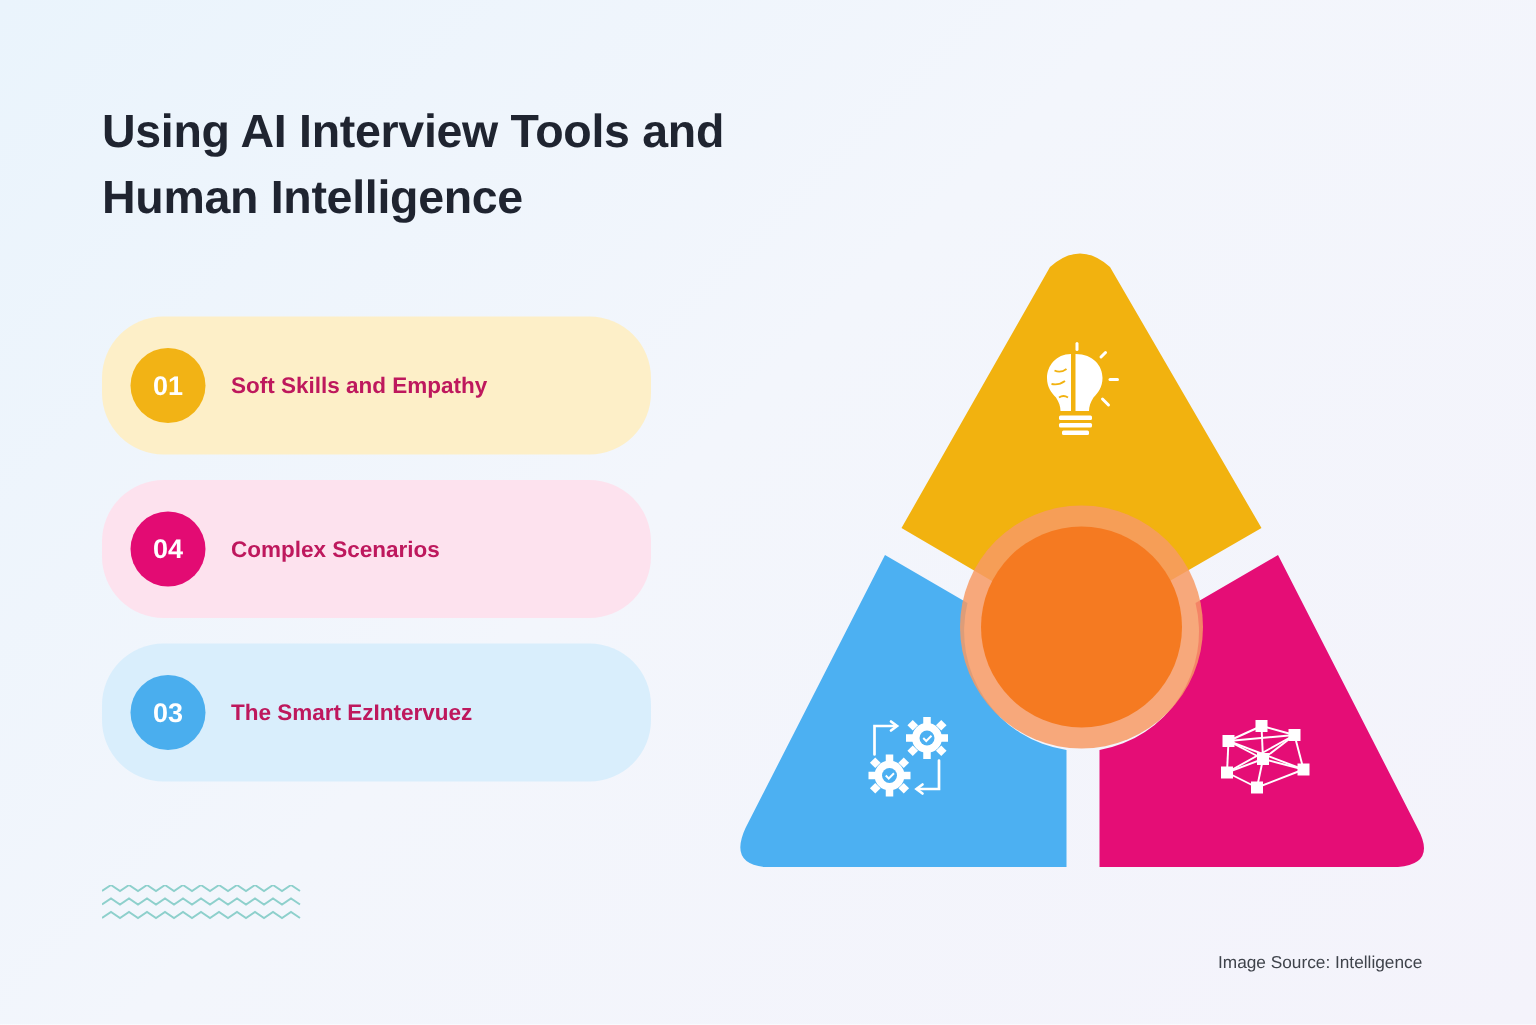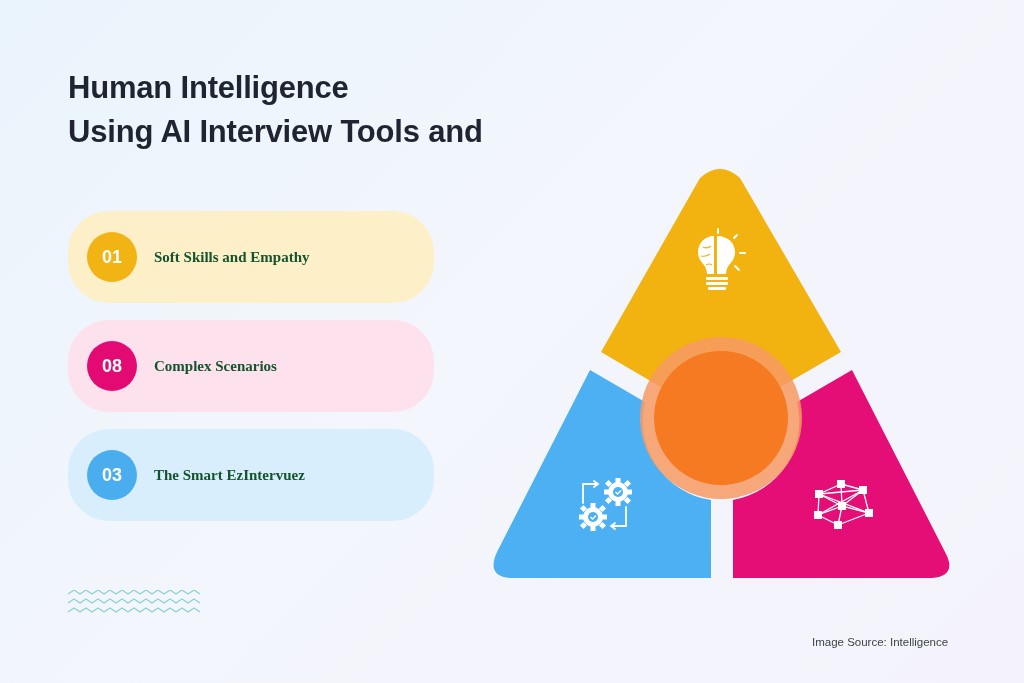--- a/index.html
+++ b/index.html
@@ -17,44 +17,44 @@
   .pill {
     position: absolute; left: 68px; width: 366px; height: 92px;
     border-radius: 41px; display: flex; align-items: center;
   }
   .pill .num {
     width: 50px; height: 50px; border-radius: 50%; margin-left: 19px;
     display: flex; align-items: center; justify-content: center;
     color: #ffffff; font-size: 18px; font-weight: bold;
   }
   .pill .label {
-    margin-left: 17px; font-size: 15px; font-weight: bold; color: #14532d; font-family: Liberation Serif, serif;
+    margin-left: 17px; font-size: 15px; font-weight: bold; color: #be185d;
   }
   .waves { position: absolute; left: 68px; top: 590px; }
   .source {
     position: absolute; left: 812px; top: 636px;
     font-size: 11.5px; color: #3f434b;
   }
   .diagram { position: absolute; left: 0; top: 0; }
 </style>
 </head>
 <body>
 
 <h1 class="title">
+  <span>Using AI Interview Tools and</span>
   <span>Human Intelligence</span>
-  <span>Using AI Interview Tools and</span>
 </h1>
 
 <div class="pill" style="top:211px;background:#fdefc8;">
   <div class="num" style="background:#f2b315;">01</div>
   <div class="label">Soft Skills and Empathy</div>
 </div>
 
 <div class="pill" style="top:320px;background:#fde2ee;">
-  <div class="num" style="background:#e30b73;">08</div>
+  <div class="num" style="background:#e30b73;">04</div>
   <div class="label">Complex Scenarios</div>
 </div>
 
 <div class="pill" style="top:429px;background:#d9eefc;">
   <div class="num" style="background:#4aaeee;">03</div>
   <div class="label">The Smart EzIntervuez</div>
 </div>
 
 <svg class="waves" width="134" height="26" viewBox="0 0 134 26">
   <g fill="none" stroke="#8ed0cc" stroke-width="1.3">

